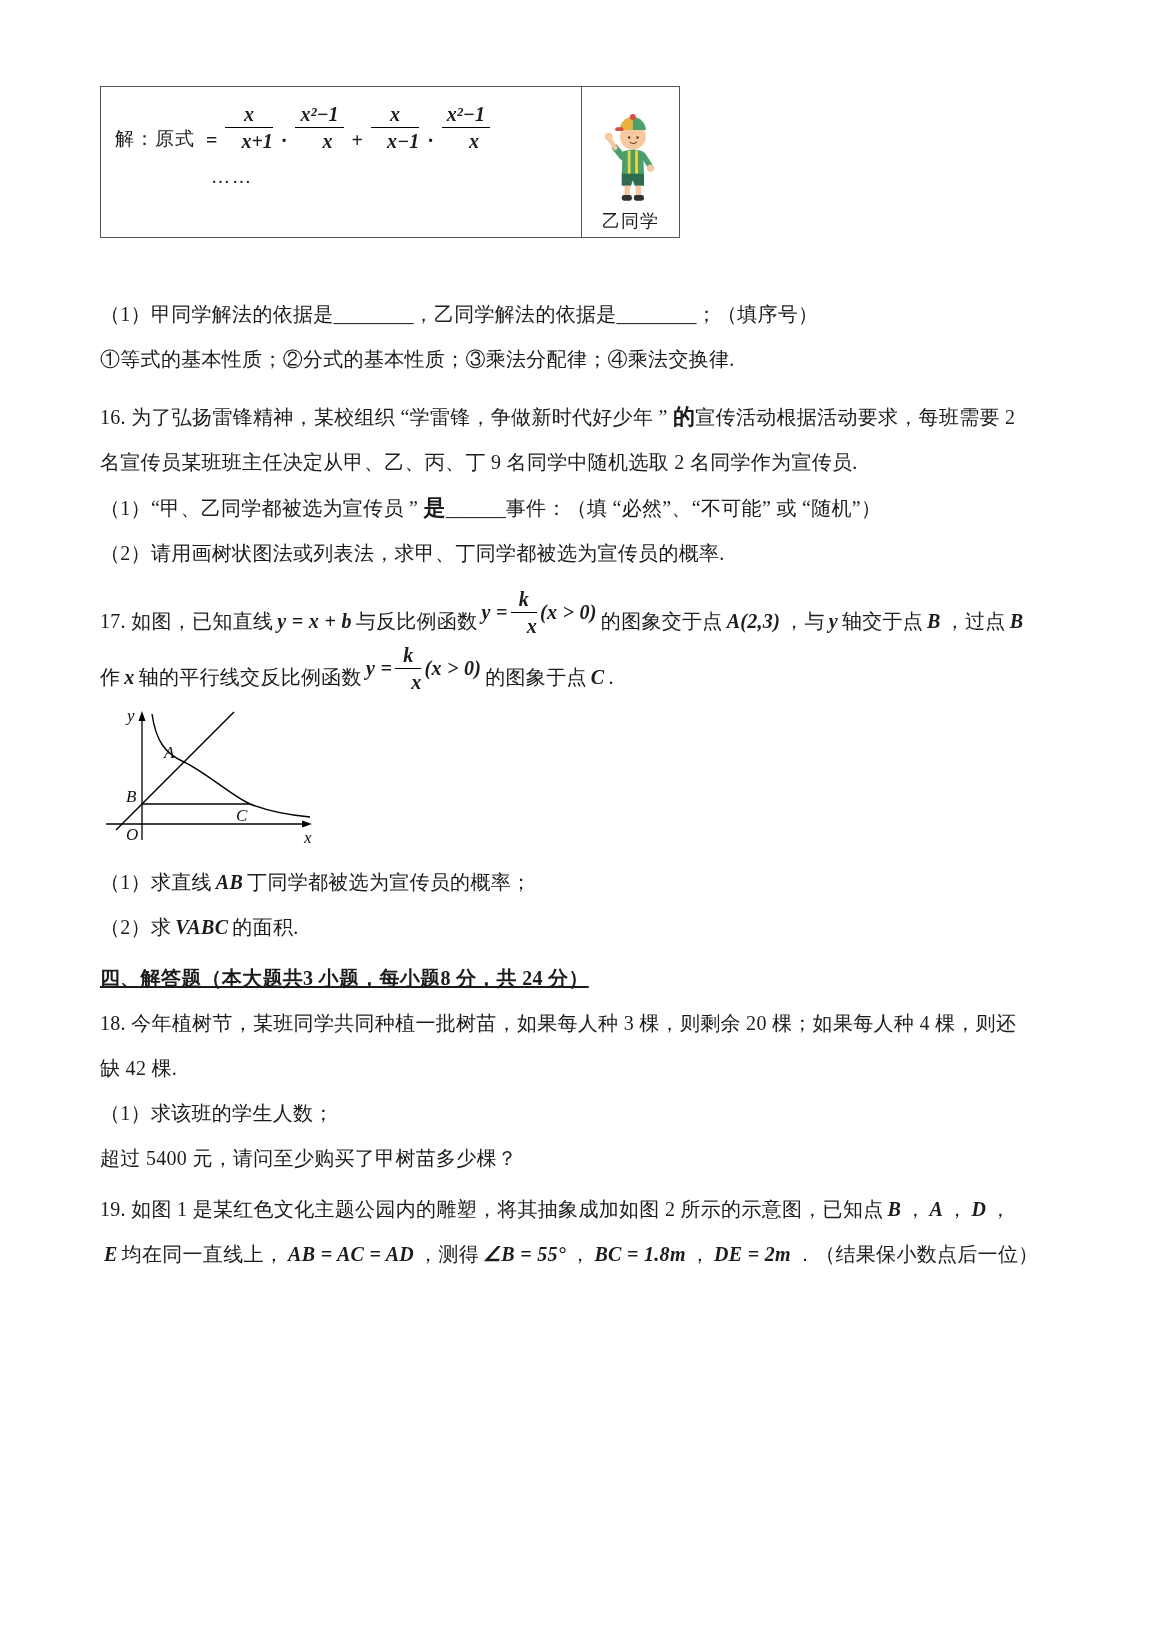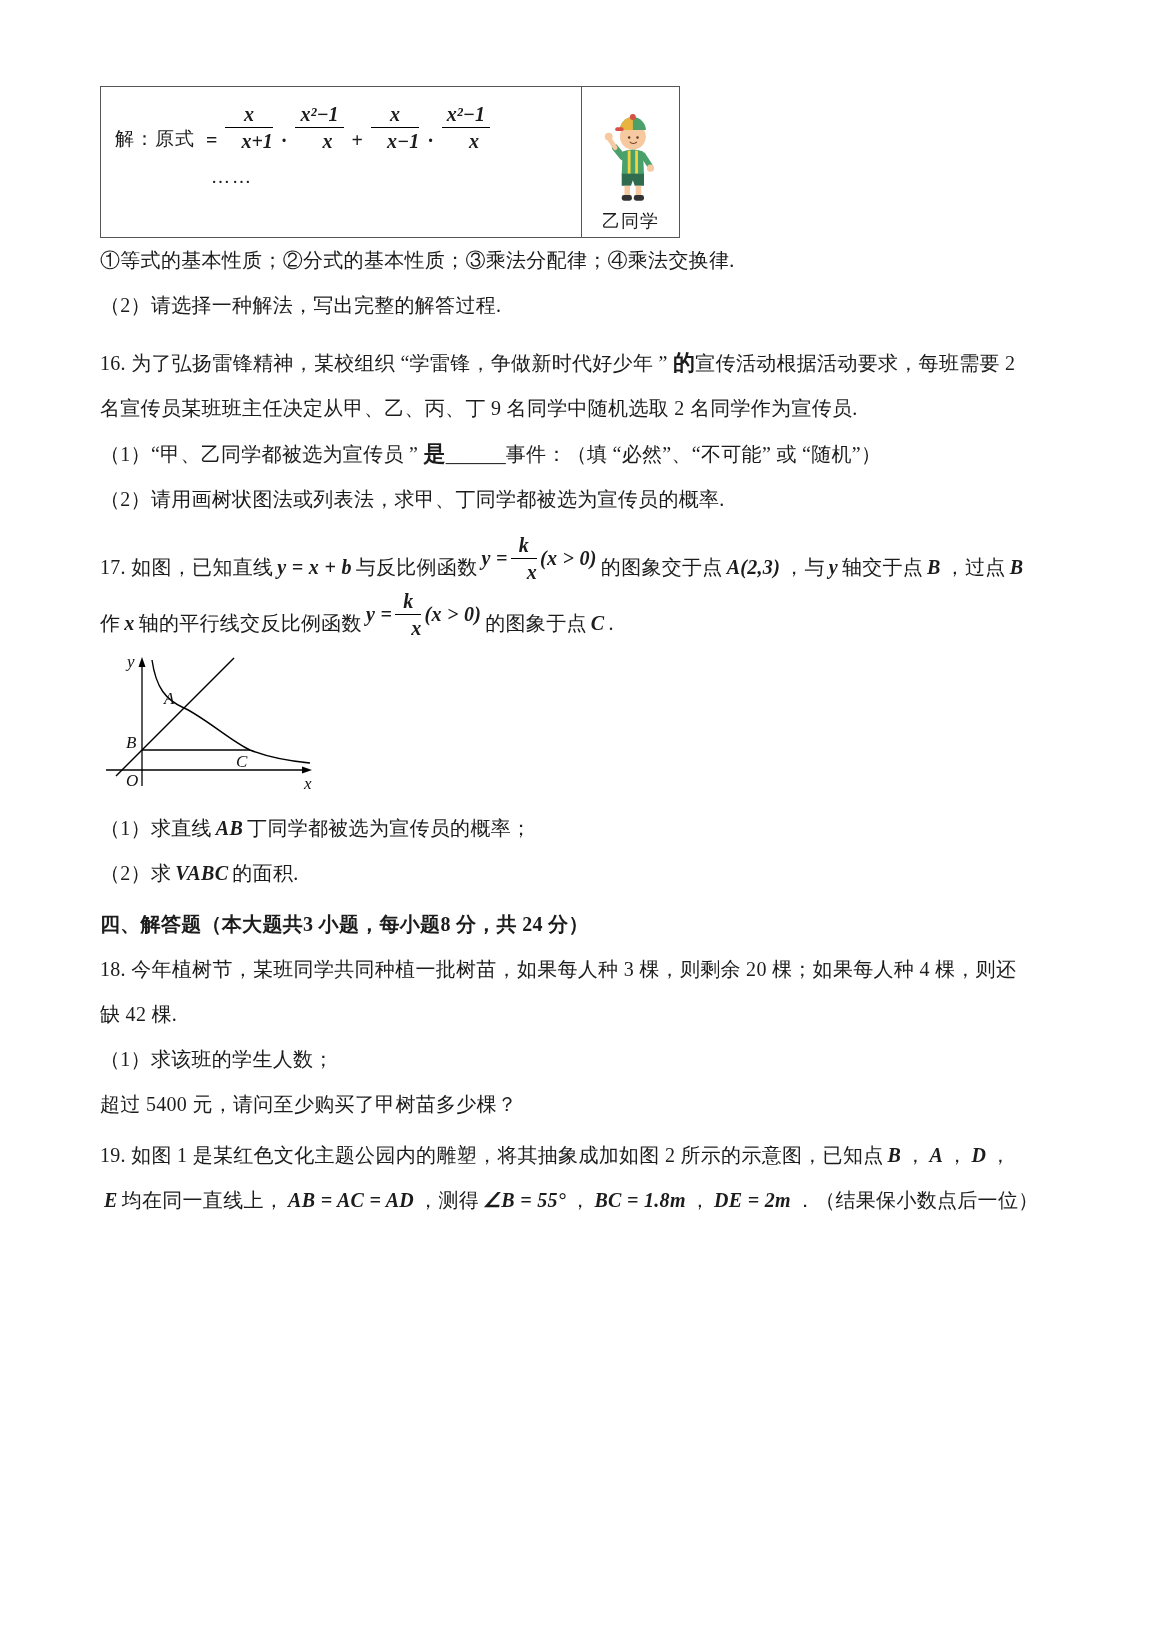--- a/index.html
+++ b/index.html
@@ -26,21 +26,21 @@
   .frac .den{padding-top:2px;display:block;margin-left:16px;}
   .raised{display:inline-flex;align-items:center;vertical-align:9px;}
 
   
   p.line{font-size:20px;line-height:45px;margin:0;letter-spacing:0.3px;}
   .mt-lg{margin-top:54px !important;}
   .mt-md{margin-top:12px !important;}
   .mt-sm{margin-top:6px !important;}
   .bold-cn{font-weight:bold;font-size:22px;}
   .blank{letter-spacing:0;}
-  .section-title{font-weight:bold;font-size:20px;}
+  .section-title{font-weight:bold;font-size:20px;text-decoration:underline;}
 
   
   .graph-wrap{margin:4px 0 2px 0;}
   .graph text{font-family:"Liberation Serif", serif;font-style:italic;font-size:17px;fill:#111;}
 </style>
 </head>
 <body>
 
 <div class="page">
 
@@ -100,22 +100,24 @@
         <rect x="35" y="83" width="6" height="11" fill="#f6c9a0"></rect>
         <rect x="47" y="83" width="6" height="11" fill="#f6c9a0"></rect>
 
         <rect x="32" y="93" width="11" height="6" rx="2.5" fill="#333333"></rect>
         <rect x="45" y="93" width="11" height="6" rx="2.5" fill="#333333"></rect>
       </svg>
       <div class="sol-caption">乙同学</div>
     </div>
   </div>
 
+  <p class="line mt-lg">
+    <span>（1）甲同学解法的依据是</span><span class="blank">________</span><span>，乙同学解法的依据是</span><span class="blank">________</span><span>；（填序号）</span>
+  </p>
   <p class="line">①等式的基本性质；②分式的基本性质；③乘法分配律；④乘法交换律.</p>
-  <p class="line">（2）请选择一种解法，写出完整的解答过程.</p>
 
   <p class="line mt-md">
     <span>16. 为了弘扬雷锋精神，某校组织 “学雷锋，争做新时代好少年 ” </span><span class="bold-cn">的</span><span>宣传活动根据活动要求，每班需要 2</span>
   </p>
   <p class="line">名宣传员某班班主任决定从甲、乙、丙、丁 9 名同学中随机选取 2 名同学作为宣传员.</p>
   <p class="line">
     <span>（1）“甲、乙同学都被选为宣传员 ” </span><span class="bold-cn">是</span><span class="blank">______</span><span>事件：（填 “必然”、“不可能” 或 “随机”）</span>
   </p>
   <p class="line">（2）请用画树状图法或列表法，求甲、丁同学都被选为宣传员的概率.</p>
 

